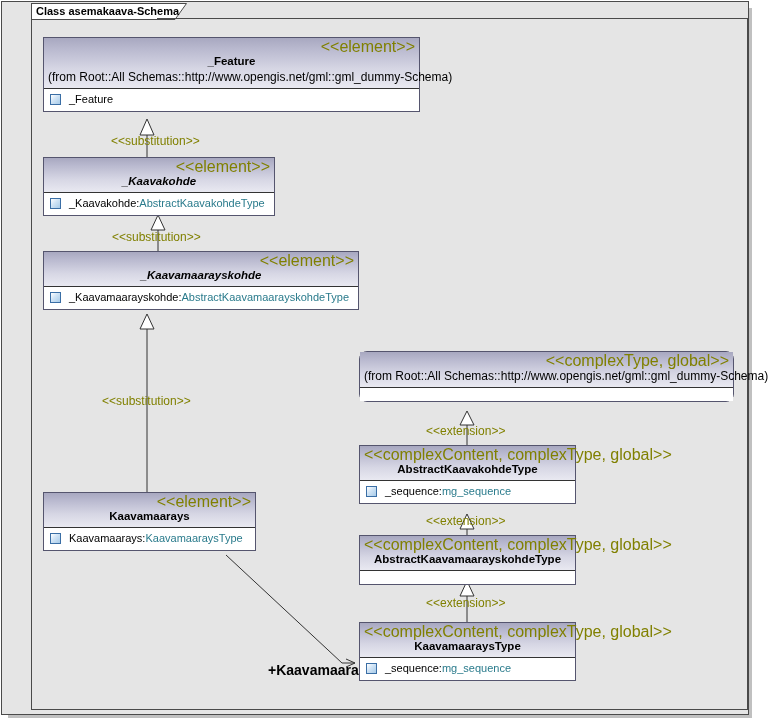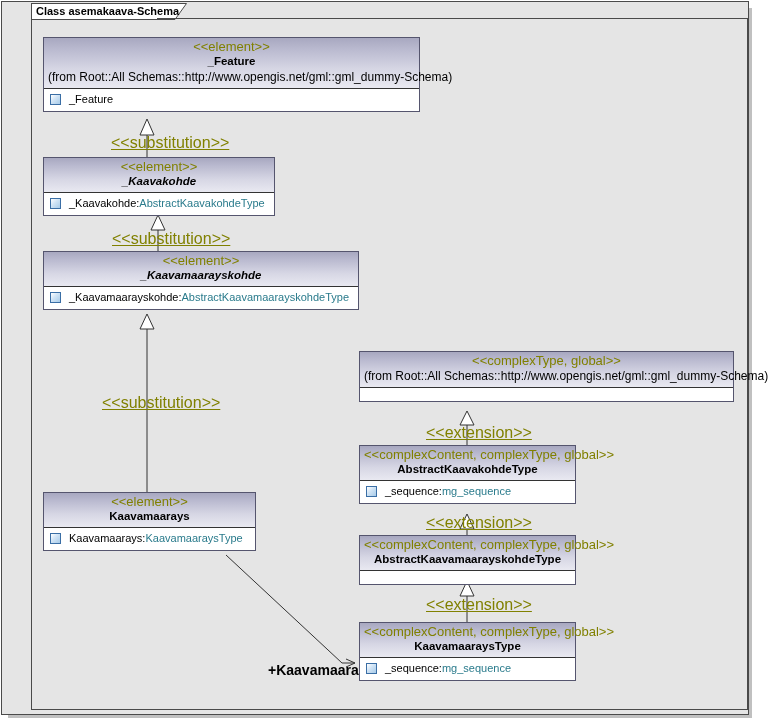--- a/index.html
+++ b/index.html
@@ -59,23 +59,24 @@
     color:#000;
   }
   .cls-head{
     background:linear-gradient(to bottom,#a8a8c0 0%,#b9b9cf 22%,#d6d6e4 62%,#e9e9f1 100%);
     border-bottom:1px solid #333333;
     padding:2px 4px 3px 4px;
     text-align:center;
   }
   .stereo{
     color:#808000;
-    font-size:13px;
+    font-size:16px;
     line-height:14px;
     white-space:nowrap;
+    text-align:right;
   }
   .cname{
     font-weight:bold;
     font-size:11.5px;
     line-height:15px;
     white-space:nowrap;
     color:#000;
   }
   .cname.ital{font-style:italic;}
   .from{
@@ -106,25 +107,24 @@
     flex:none;
     box-sizing:border-box;
   }
   .attr-name{color:#000;}
   .attr-type{color:#2a7b8c;}
 
   
   #links{position:absolute;left:0;top:0;width:774px;height:724px;pointer-events:none;}
   .lbl{
     position:absolute;
-    font-size:16px;
+    font-size:12px;
     color:#808000;
     white-space:nowrap;
     font-family:"Liberation Sans", sans-serif;
-    text-decoration:underline;
   }
   .lbl-black{
     position:absolute;
     font-size:14px;
     font-weight:bold;
     color:#000;
     white-space:nowrap;
     font-family:"Liberation Sans", sans-serif;
   }
 </style>
@@ -227,21 +227,21 @@
     </div>
     <div class="cls-body">
       <div class="attr">
         <span class="attr-icon"></span>
         <span class="attr-name">Kaavamaarays:</span>
           <span class="attr-type">KaavamaaraysType</span>
       </div>
     </div>
   </div>
 
-  <div class="cls" style="left:357px;top:349px;width:375px;">
+  <div class="cls" style="left:357px;top:349px;width:375px;border-radius:8px;">
     <div class="cls-head">
       <div class="stereo">&lt;&lt;complexType, global&gt;&gt;</div>
       <div class="from">(from Root::All Schemas::http://www.opengis.net/gml::gml_dummy-Schema)</div>
     </div>
     <div class="cls-body empty"></div>
   </div>
 
   <div class="cls" style="left:357px;top:443px;width:217px;">
     <div class="cls-head">
       <div class="stereo">&lt;&lt;complexContent, complexType, global&gt;&gt;</div>

